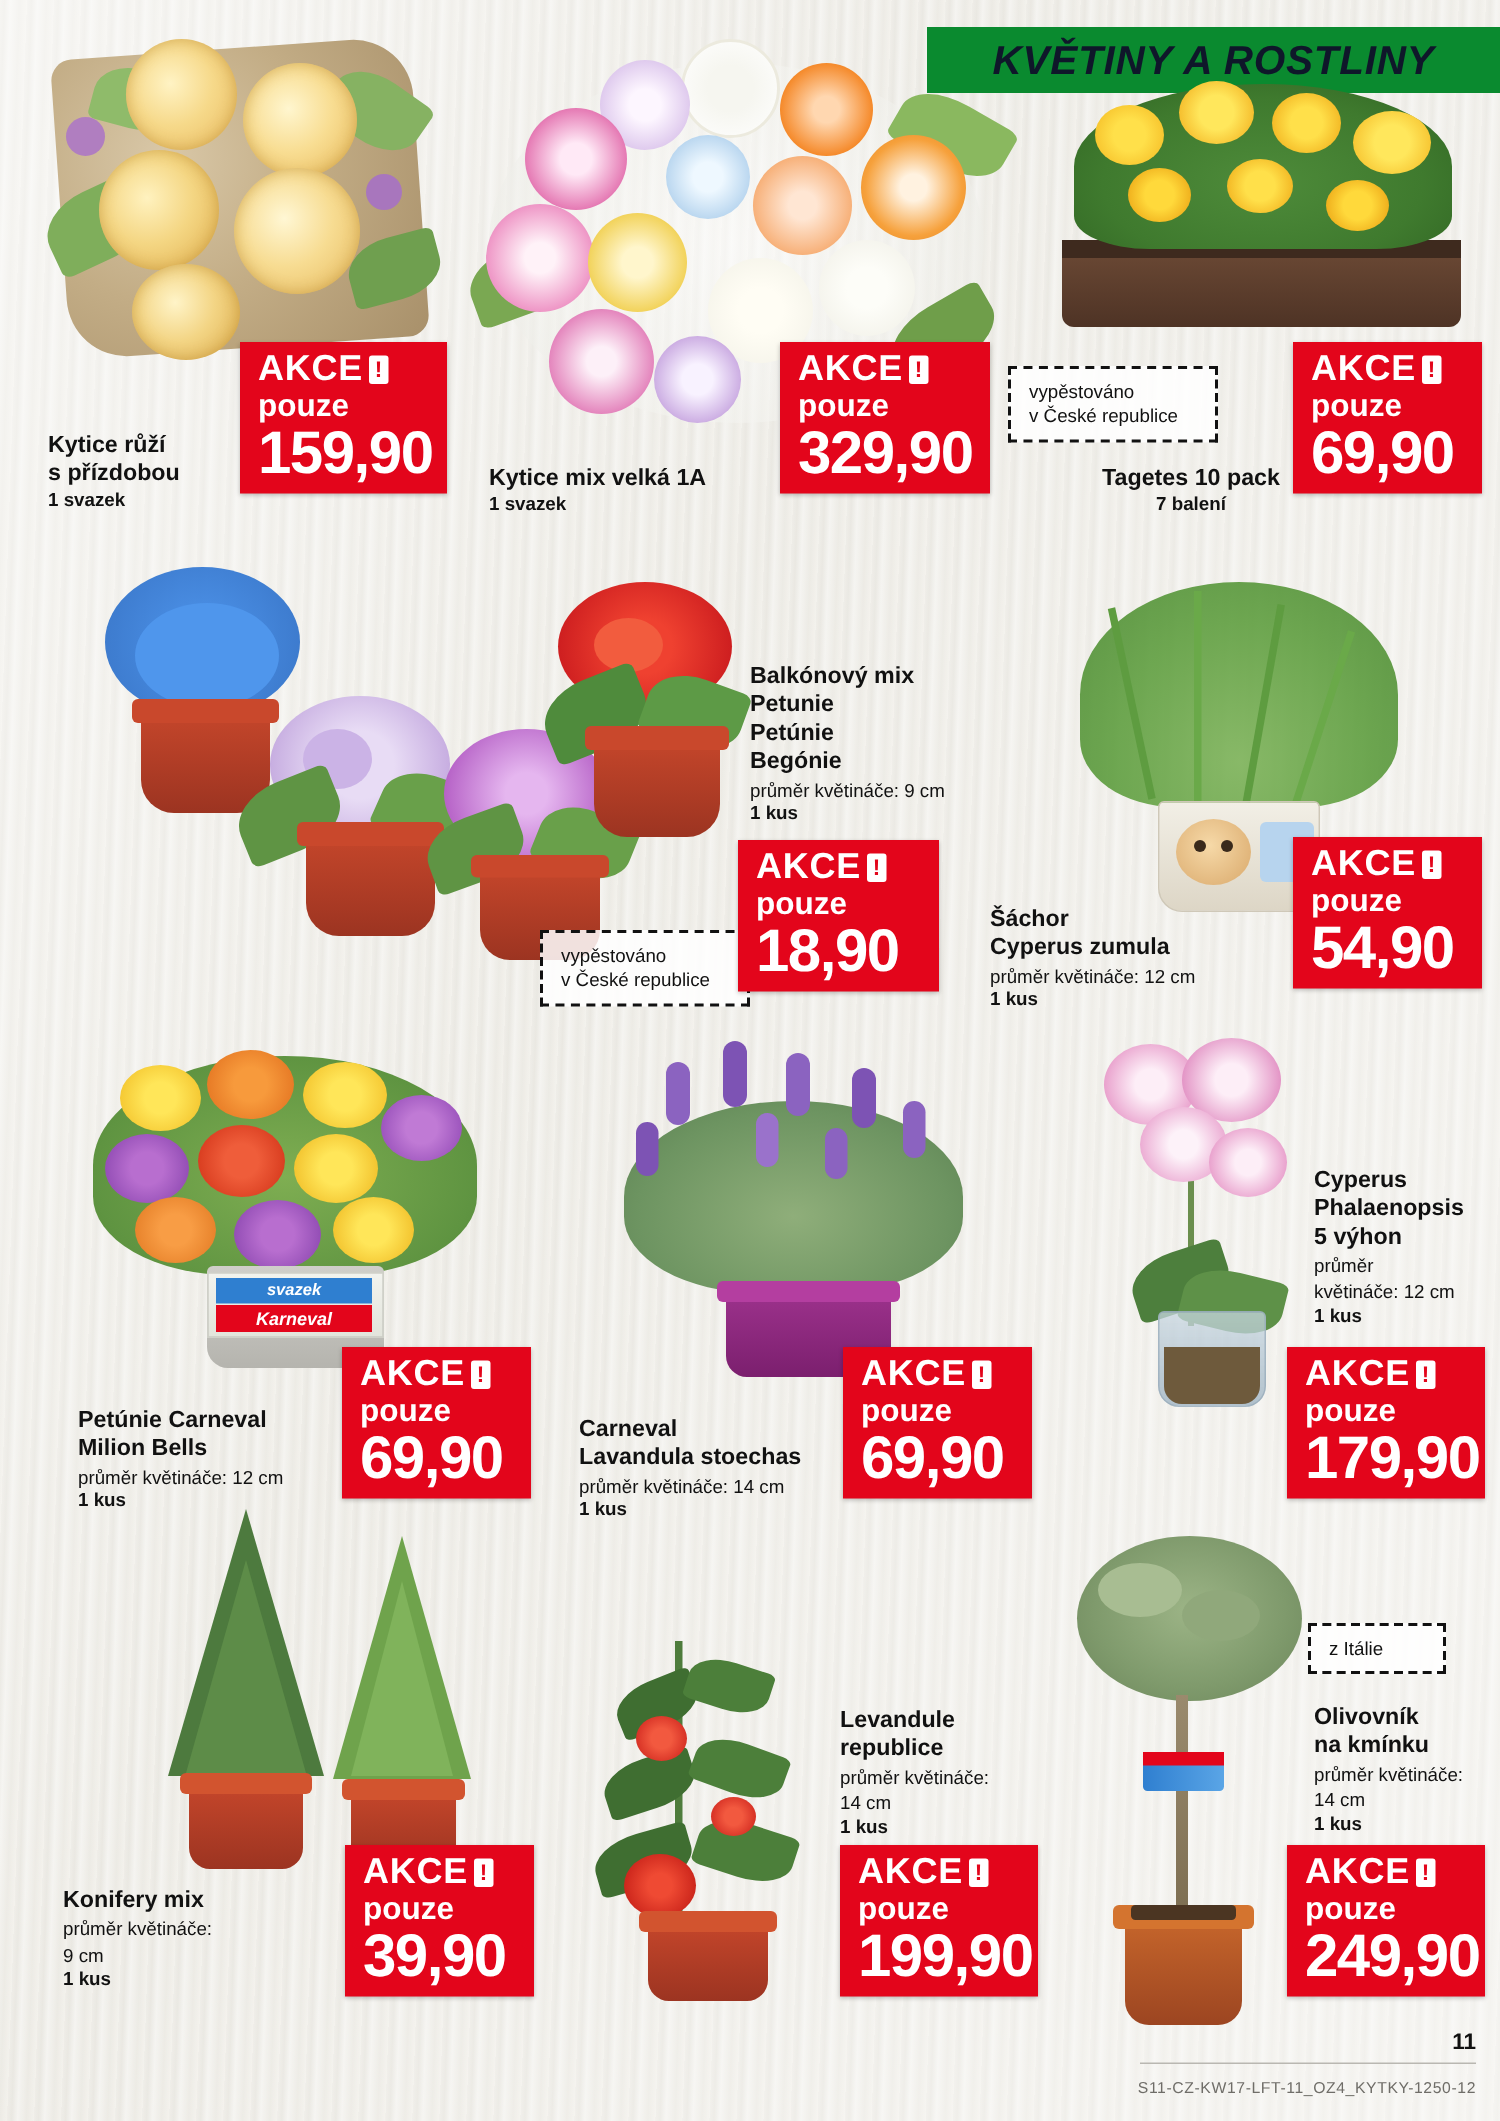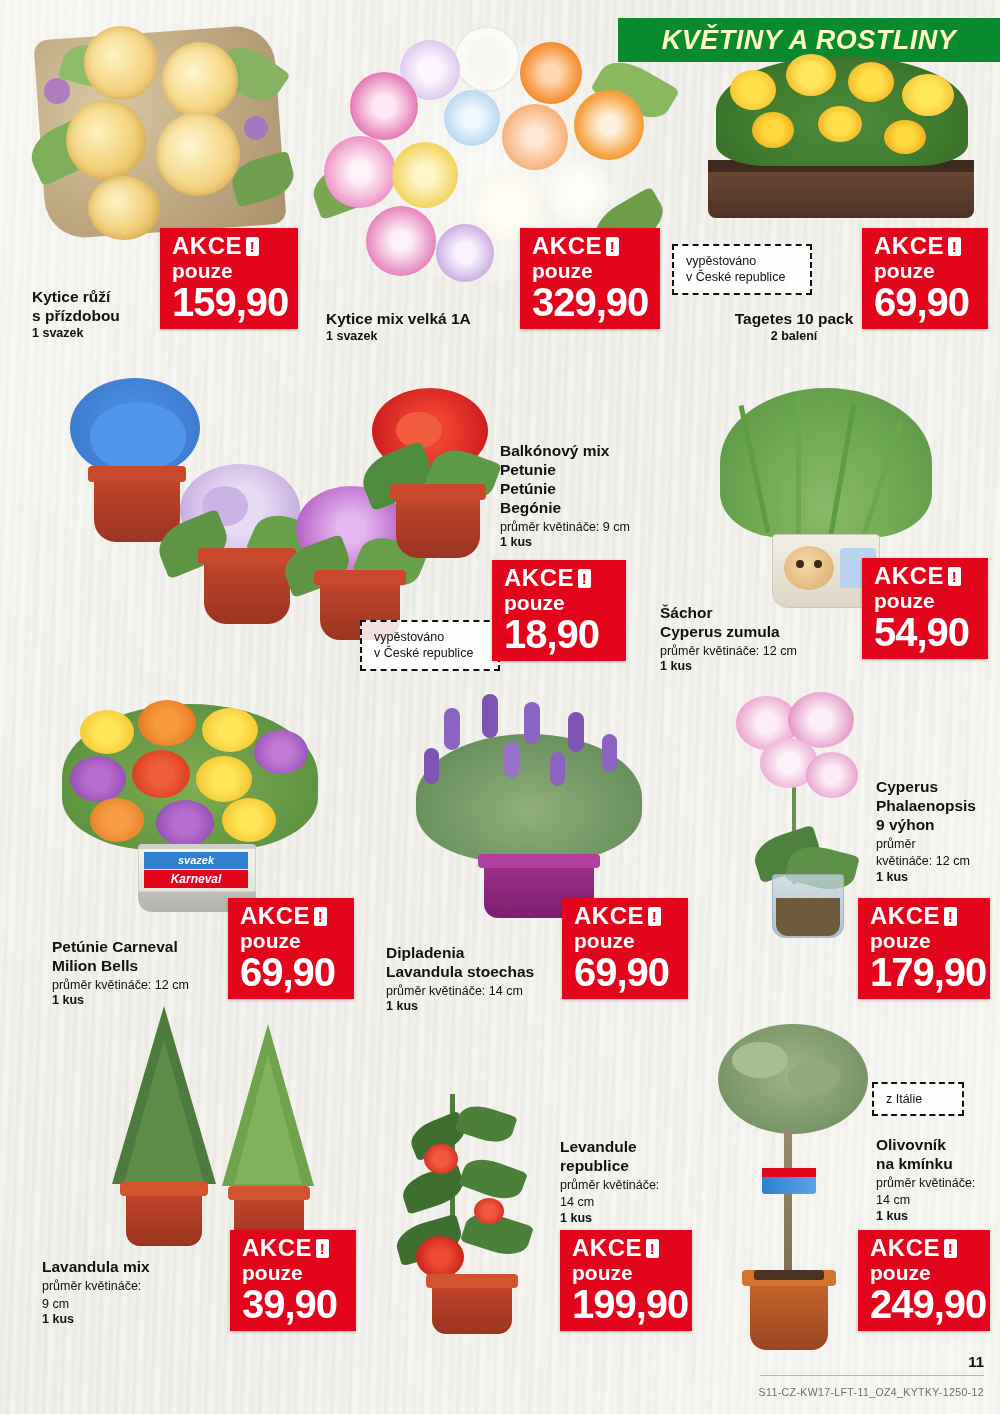--- a/index.html
+++ b/index.html
@@ -18,21 +18,21 @@
       repeating-linear-gradient(0deg, rgba(0,0,0,0.02) 0px, rgba(0,0,0,0.02) 1px, transparent 1px, transparent 46px);
   }
 
   
   .header-banner {
     position: absolute; top: 18px; right: 0; width: 382px; height: 44px;
     background: #0a8a2f;
     display: flex; align-items: center; justify-content: center;
   }
   .header-banner span {
-    color: #fef9c3; font-weight: bold; font-size: 27px; letter-spacing: 0.5px;
+    color: #0f172a; font-weight: bold; font-size: 27px; letter-spacing: 0.5px;
     font-style: italic;
   }
 
   
   .tag {
     position: absolute;
     background: #e3051b;
     color: #fff;
     padding: 6px 10px 8px 12px;
     box-shadow: 0 1px 3px rgba(0,0,0,0.25);
@@ -177,21 +177,21 @@
   <div class="tag" style="left:862px; top:228px; width:126px;">
     <div class="akce">
         <span>AKCE</span>
         <span class="bang">!</span>
       </div>
     <div class="pouze">pouze</div>
     <div class="price">69,90</div>
   </div>
   <div class="label" style="left:704px; top:310px; width:180px;text-align:center;">
     <div class="name">Tagetes 10 pack</div>
-    <div class="qty">2 balení</div>
+    <div class="qty">7 balení</div>
   </div>
 
   <div class="photo" style="left:52px; top:368px; width:420px; height:290px;">
 
     <div style="position:absolute; left:18px; top:10px; width:130px; height:100px; border-radius:50%; background:radial-gradient(circle,#3f86e0 30%, #2f6ec4 100%); opacity:0.95;"></div>
     <div style="position:absolute; left:38px; top:34px; width:96px; height:70px; border-radius:50%; background:#4f96ec;"></div>
     <div style="position:absolute; left:42px; top:100px; width:86px; height:74px; background:linear-gradient(#c9482c,#9c3421); border-radius:6px 6px 22px 22px;"></div>
     <div style="position:absolute; left:36px; top:98px; width:98px; height:16px; background:#c9482c; border-radius:4px;"></div>
 
     <div style="position:absolute; left:128px; top:96px; width:120px; height:92px; border-radius:50%; background:radial-gradient(circle,#e8dcf5 30%, #b99ad8 100%);"></div>
@@ -314,42 +314,42 @@
 
   <div class="tag" style="left:562px; top:898px; width:126px;">
     <div class="akce">
         <span>AKCE</span>
         <span class="bang">!</span>
       </div>
     <div class="pouze">pouze</div>
     <div class="price">69,90</div>
   </div>
   <div class="label" style="left:386px; top:944px; width:180px;">
-    <div class="name">Dipladenia</div>
+    <div class="name">Carneval</div>
     <div class="name">Lavandula stoechas</div>
     <div class="sub">průměr květináče: 14 cm</div>
     <div class="qty">1 kus</div>
   </div>
 
   <div class="photo" style="left:714px; top:692px; width:170px; height:252px;">
     <div style="position:absolute; left:78px; top:52px; width:4px; height:140px; background:#6b8f4e;"></div>
     <div style="position:absolute; left:22px; top:4px; width:62px; height:54px; border-radius:50%; background:radial-gradient(circle,#fdeef7 25%, #e79ac9 80%, #d471b2 100%);"></div>
     <div style="position:absolute; left:74px; top:0px; width:66px; height:56px; border-radius:50%; background:radial-gradient(circle,#fdeef7 25%, #e18ec2 80%, #ce66aa 100%);"></div>
     <div style="position:absolute; left:46px; top:46px; width:58px; height:50px; border-radius:50%; background:radial-gradient(circle,#fdf2f9 25%, #eaa6d0 80%, #d87cb8 100%);"></div>
     <div style="position:absolute; left:92px; top:60px; width:52px; height:46px; border-radius:50%; background:radial-gradient(circle,#fdeef7 25%, #e79ac9 80%, #d471b2 100%);"></div>
     <div class="leaf" style="left:40px; top:142px; width:66px; height:40px; background:#4d7f3d; transform:rotate(-18deg);"></div>
     <div class="leaf" style="left:74px; top:156px; width:68px; height:40px; background:#5e9148; transform:rotate(14deg);"></div>
     <div style="position:absolute; left:58px; top:182px; width:72px; height:64px; background:linear-gradient(rgba(200,215,225,0.75), rgba(160,180,195,0.8)); border-radius:4px 4px 14px 14px; border:1px solid rgba(150,170,185,0.7);"></div>
     <div style="position:absolute; left:62px; top:206px; width:64px; height:38px; background:#6e5a3c; border-radius:0 0 12px 12px;"></div>
   </div>
 
   <div class="label" style="left:876px; top:778px; width:124px;">
     <div class="name">Cyperus</div>
     <div class="name">Phalaenopsis</div>
-    <div class="name">9 výhon</div>
+    <div class="name">5 výhon</div>
     <div class="sub">průměr</div>
     <div class="sub">květináče: 12 cm</div>
     <div class="qty">1 kus</div>
   </div>
   <div class="tag" style="left:858px; top:898px; width:132px;">
     <div class="akce">
         <span>AKCE</span>
         <span class="bang">!</span>
       </div>
     <div class="pouze">pouze</div>
@@ -370,21 +370,21 @@
 
   <div class="tag" style="left:230px; top:1230px; width:126px;">
     <div class="akce">
         <span>AKCE</span>
         <span class="bang">!</span>
       </div>
     <div class="pouze">pouze</div>
     <div class="price">39,90</div>
   </div>
   <div class="label" style="left:42px; top:1258px; width:180px;">
-    <div class="name">Lavandula mix</div>
+    <div class="name">Konifery mix</div>
     <div class="sub">průměr květináče:</div>
     <div class="sub">9 cm</div>
     <div class="qty">1 kus</div>
   </div>
 
   <div class="photo" style="left:396px; top:1086px; width:180px; height:250px;">
     <div style="position:absolute; left:54px; top:8px; width:5px; height:186px; background:#4e7c3c;"></div>
     <div class="leaf" style="left:14px; top:34px; width:56px; height:32px; background:#3f6e31; transform:rotate(-22deg);"></div>
     <div class="leaf" style="left:62px; top:22px; width:56px; height:32px; background:#4c7f3a; transform:rotate(18deg);"></div>
     <div class="leaf" style="left:6px; top:86px; width:62px; height:34px; background:#3f6e31; transform:rotate(-18deg);"></div>

